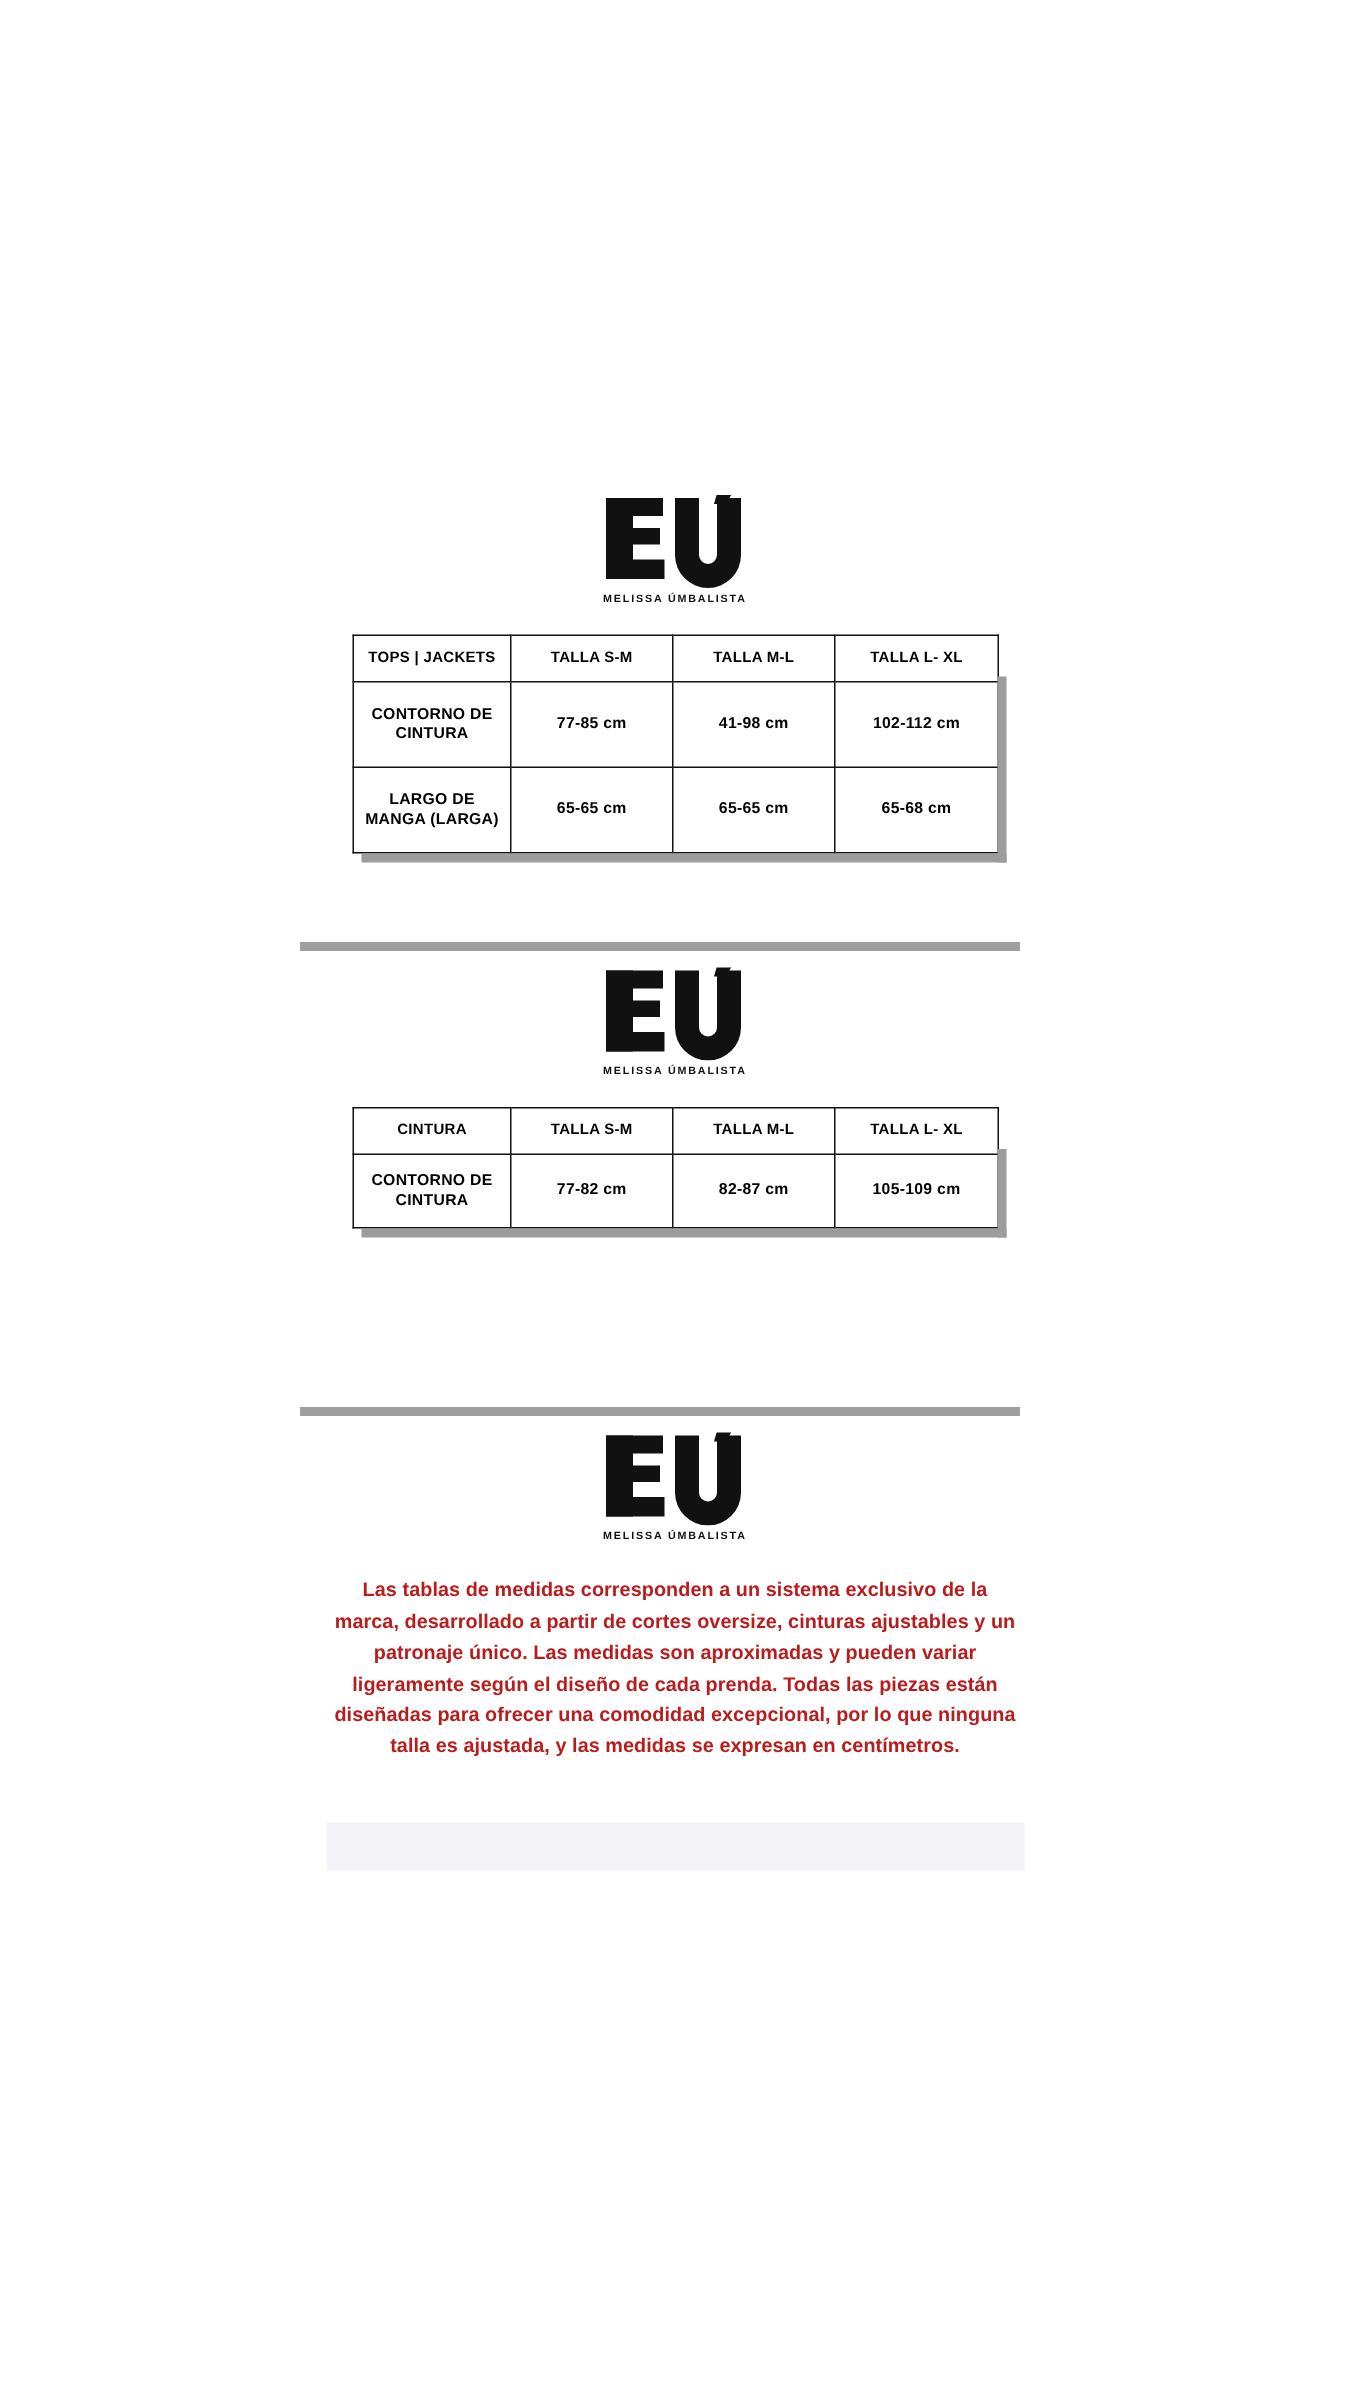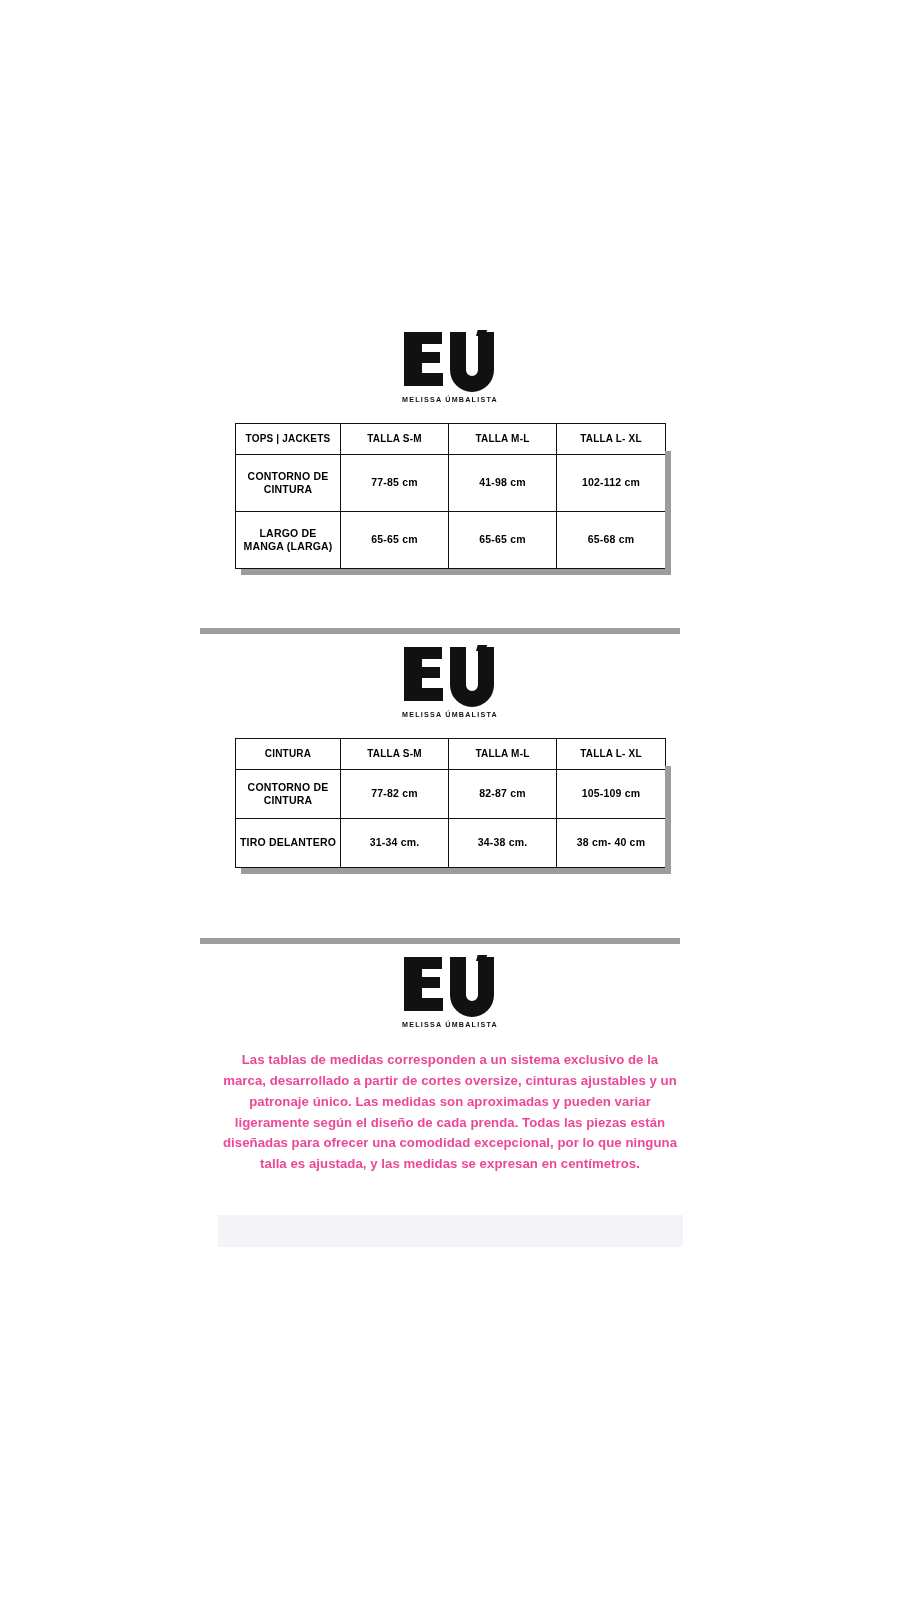--- a/index.html
+++ b/index.html
@@ -112,21 +112,21 @@
   #divider-2 { top: 938px; }
 
   
   .notes {
     width: 460px;
     margin: 22px auto 0 auto;
     text-align: center;
     font-size: 13.2px;
     font-weight: 700;
     line-height: 1.58;
-    color: #ec4899;
+    color: #b91c1c;
     letter-spacing: 0.05px;
   }
   .notes-panel {
     position: absolute;
     left: 218px;
     top: 1215px;
     width: 465px;
     height: 32px;
     background: #f4f4f8;
   }
@@ -219,26 +219,20 @@
             <th>TALLA L- XL</th>
           </tr>
         </thead>
         <tbody>
           <tr>
             <td class="row-head">CONTORNO DE CINTURA</td>
             <td>77-82 cm</td>
             <td>82-87 cm</td>
             <td>105-109 cm</td>
           </tr>
-          <tr>
-            <td class="row-head">TIRO DELANTERO</td>
-            <td>31-34 cm.</td>
-            <td>34-38 cm.</td>
-            <td>38 cm- 40 cm</td>
-          </tr>
         </tbody>
       </table>
     </div>
   </div>
 
   <div class="divider" id="divider-2"></div>
 
   <div class="section" id="section-notes">
 
     <div class="logo-block">

